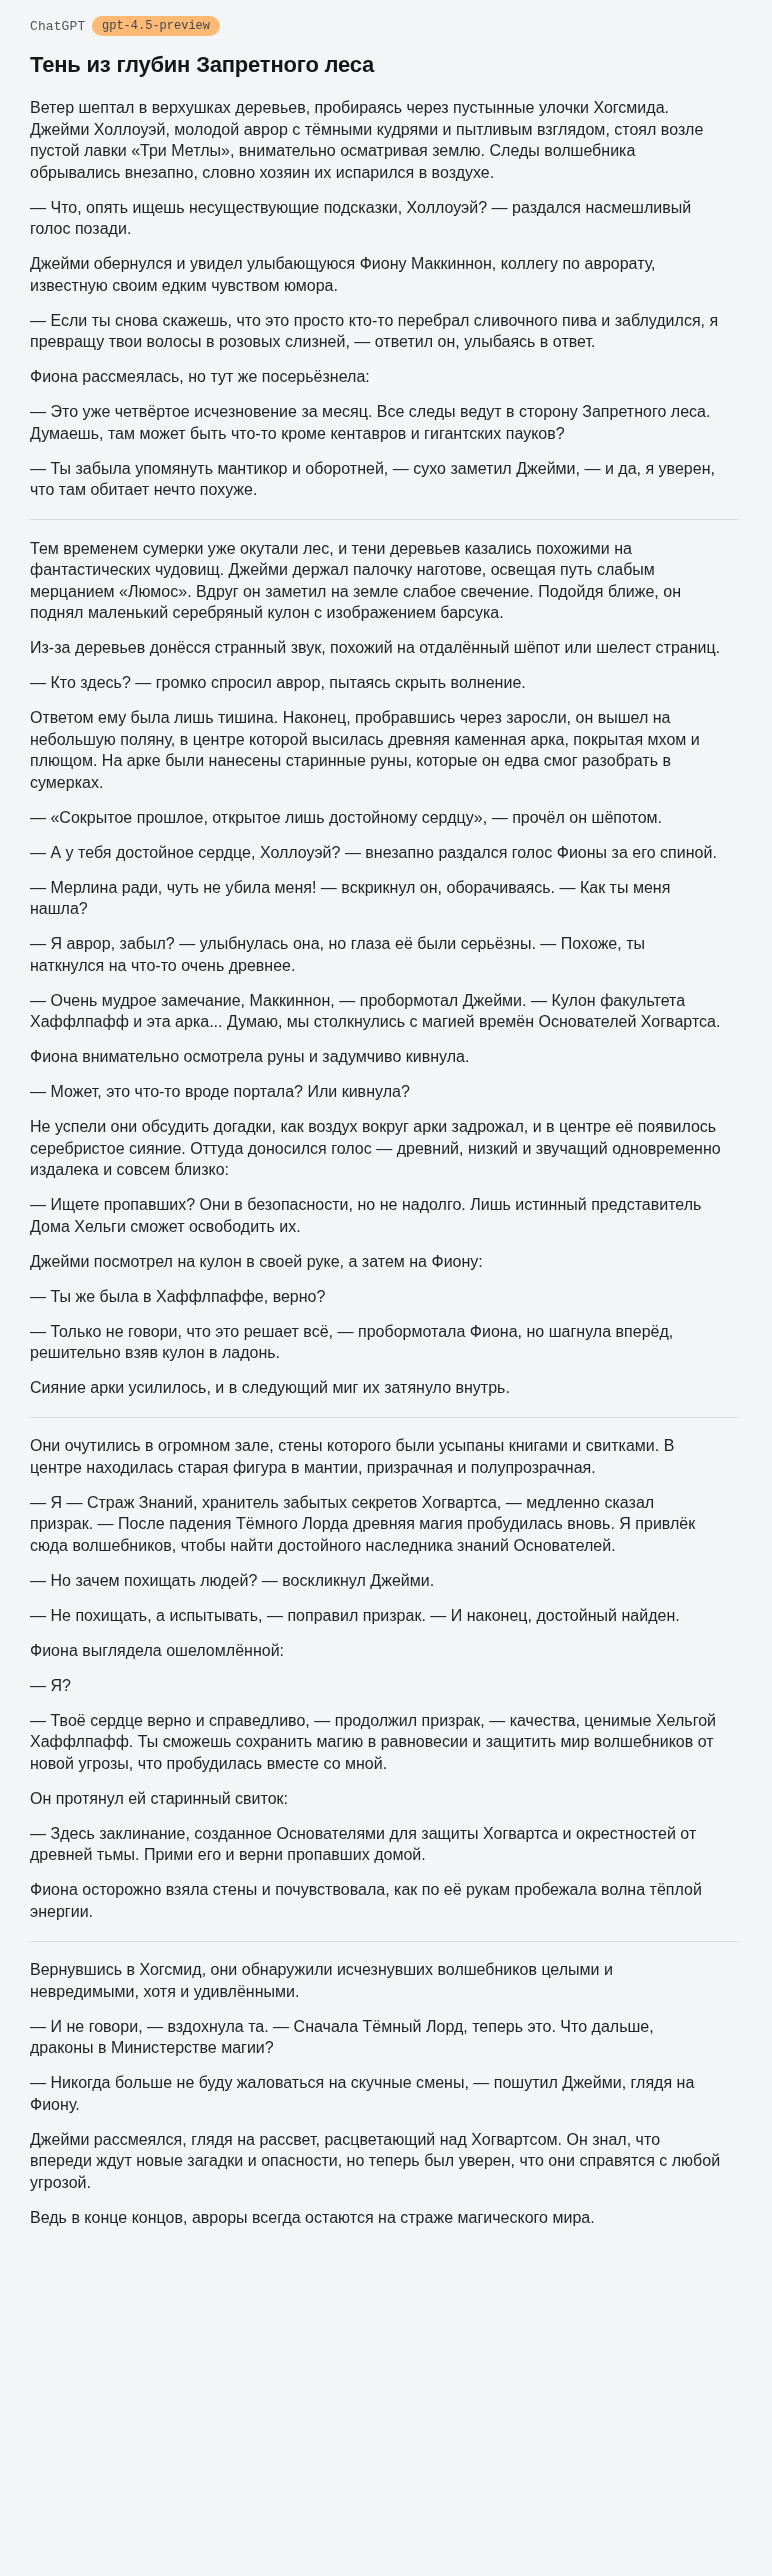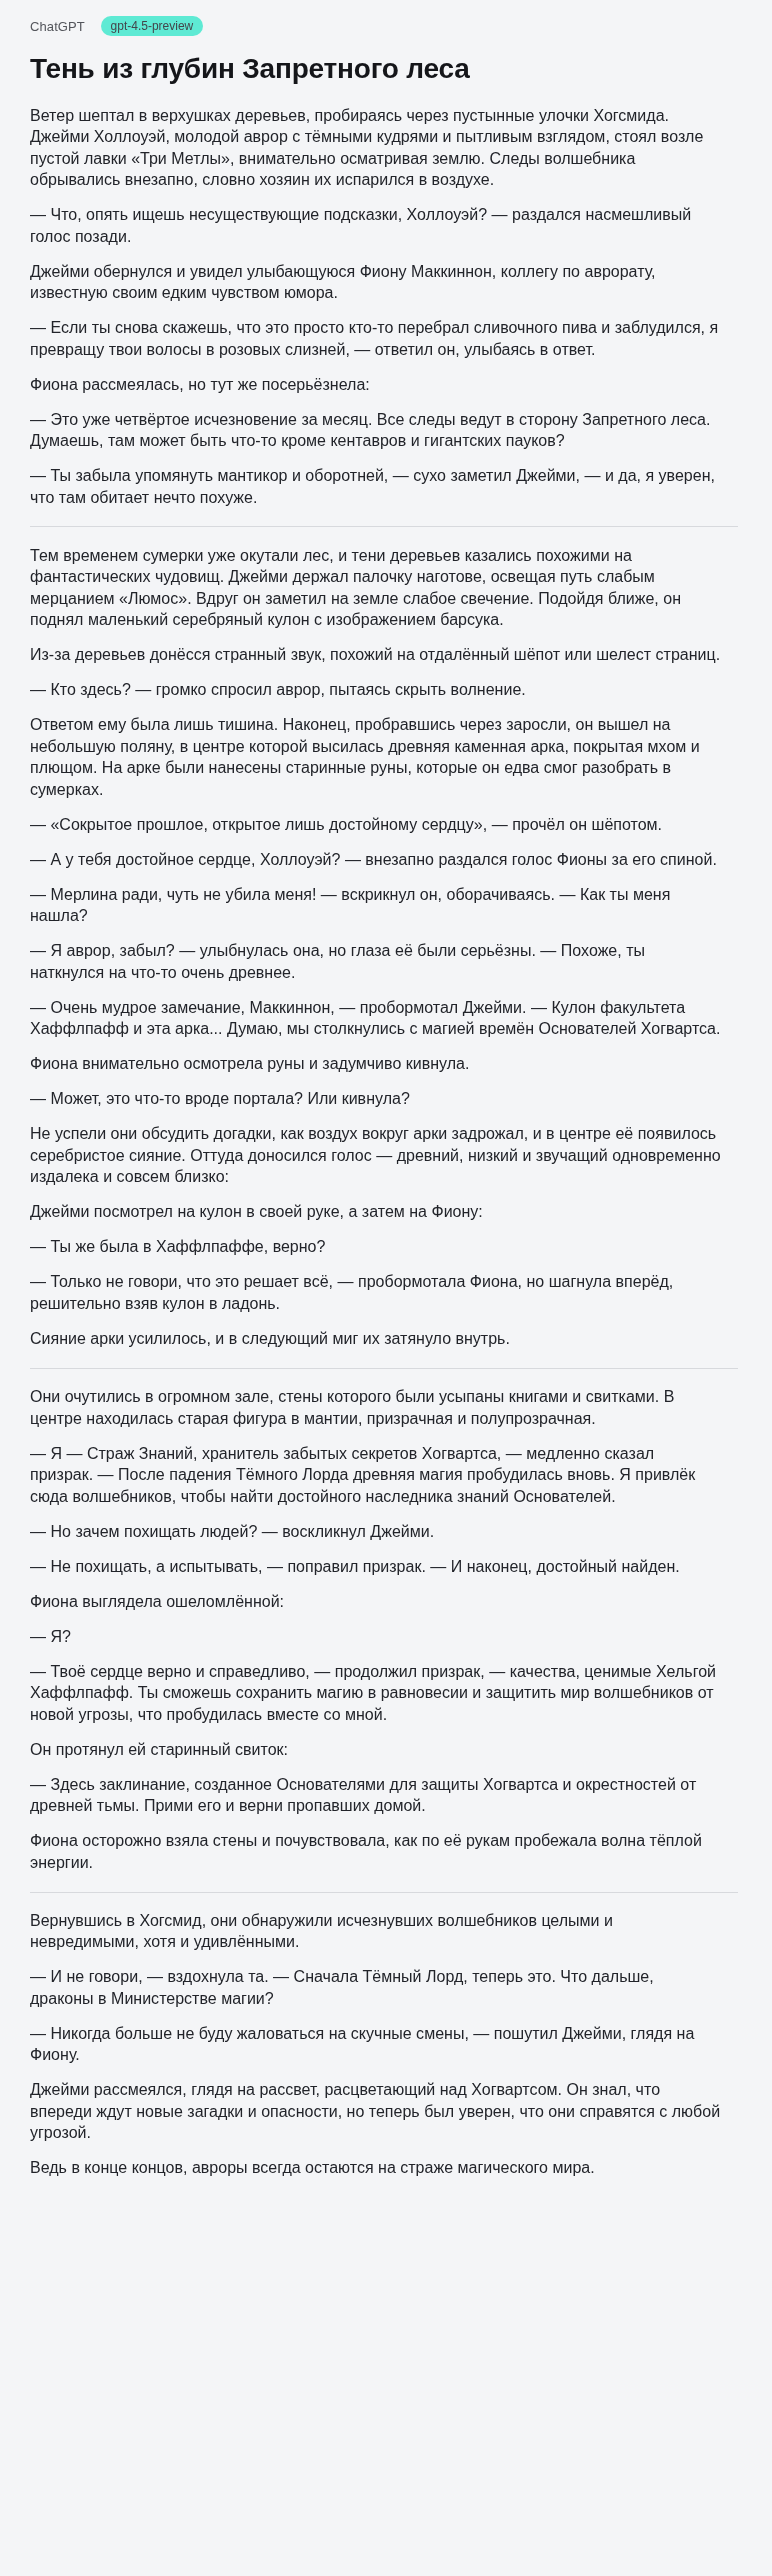--- a/index.html
+++ b/index.html
@@ -17,46 +17,47 @@
     -webkit-font-smoothing: antialiased;
   }
   .page {
     width: 772px;
     padding: 13.5px 35px 29px 30px;
   }
   
   .meta-row {
     display: flex;
     align-items: center;
-    gap: 16px;
+    gap: 7px;
     height: 25px;
     margin-bottom: 13.5px;
+    font-family: Liberation Mono, monospace;
   }
   .brand {
     font-size: 13px;
     color: #53555b;
     letter-spacing: 0.1px;
     line-height: 1;
   }
   .model-badge {
     display: inline-flex;
     align-items: center;
     height: 20px;
     padding: 0 9.7px;
     border-radius: 10.6px;
-    background: #5eead4;
+    background: #fdba74;
     color: #44464b;
     font-size: 12px;
     line-height: 1;
     white-space: nowrap;
   }
   
   .doc-title {
     margin: 0 0 18.4px 0;
-    font-size: 28px;
+    font-size: 22px;
     line-height: 1.22;
     font-weight: 700;
     letter-spacing: -0.2px;
     color: #15161a;
   }
   
   .para {
     margin: 0 0 13.5px 0;
     font-size: 16px;
     line-height: 21.5px;
@@ -103,20 +104,21 @@
         <p class="para">— Кто здесь? — громко спросил аврор, пытаясь скрыть волнение.</p>
         <p class="para">Ответом ему была лишь тишина. Наконец, пробравшись через заросли, он вышел на небольшую поляну, в центре которой высилась древняя каменная арка, покрытая мхом и плющом. На арке были нанесены старинные руны, которые он едва смог разобрать в сумерках.</p>
         <p class="para">— «Сокрытое прошлое, открытое лишь достойному сердцу», — прочёл он шёпотом.</p>
         <p class="para">— А у тебя достойное сердце, Холлоуэй? — внезапно раздался голос Фионы за его спиной.</p>
         <p class="para">— Мерлина ради, чуть не убила меня! — вскрикнул он, оборачиваясь. — Как ты меня нашла?</p>
         <p class="para">— Я аврор, забыл? — улыбнулась она, но глаза её были серьёзны. — Похоже, ты наткнулся на что-то очень древнее.</p>
         <p class="para">— Очень мудрое замечание, Маккиннон, — пробормотал Джейми. — Кулон факультета Хаффлпафф и эта арка... Думаю, мы столкнулись с магией времён Основателей Хогвартса.</p>
         <p class="para">Фиона внимательно осмотрела руны и задумчиво кивнула.</p>
         <p class="para">— Может, это что-то вроде портала? Или кивнула?</p>
         <p class="para">Не успели они обсудить догадки, как воздух вокруг арки задрожал, и в центре её появилось серебристое сияние. Оттуда доносился голос — древний, низкий и звучащий одновременно издалека и совсем близко:</p>
+        <p class="para">— Ищете пропавших? Они в безопасности, но не надолго. Лишь истинный представитель Дома Хельги сможет освободить их.</p>
         <p class="para">Джейми посмотрел на кулон в своей руке, а затем на Фиону:</p>
         <p class="para">— Ты же была в Хаффлпаффе, верно?</p>
         <p class="para">— Только не говори, что это решает всё, — пробормотала Фиона, но шагнула вперёд, решительно взяв кулон в ладонь.</p>
         <p class="para">Сияние арки усилилось, и в следующий миг их затянуло внутрь.</p>
       </div>
       <hr class="rule">
       <div class="section">
         <p class="para">Они очутились в огромном зале, стены которого были усыпаны книгами и свитками. В центре находилась старая фигура в мантии, призрачная и полупрозрачная.</p>
         <p class="para">— Я — Страж Знаний, хранитель забытых секретов Хогвартса, — медленно сказал призрак. — После падения Тёмного Лорда древняя магия пробудилась вновь. Я привлёк сюда волшебников, чтобы найти достойного наследника знаний Основателей.</p>
         <p class="para">— Но зачем похищать людей? — воскликнул Джейми.</p>

